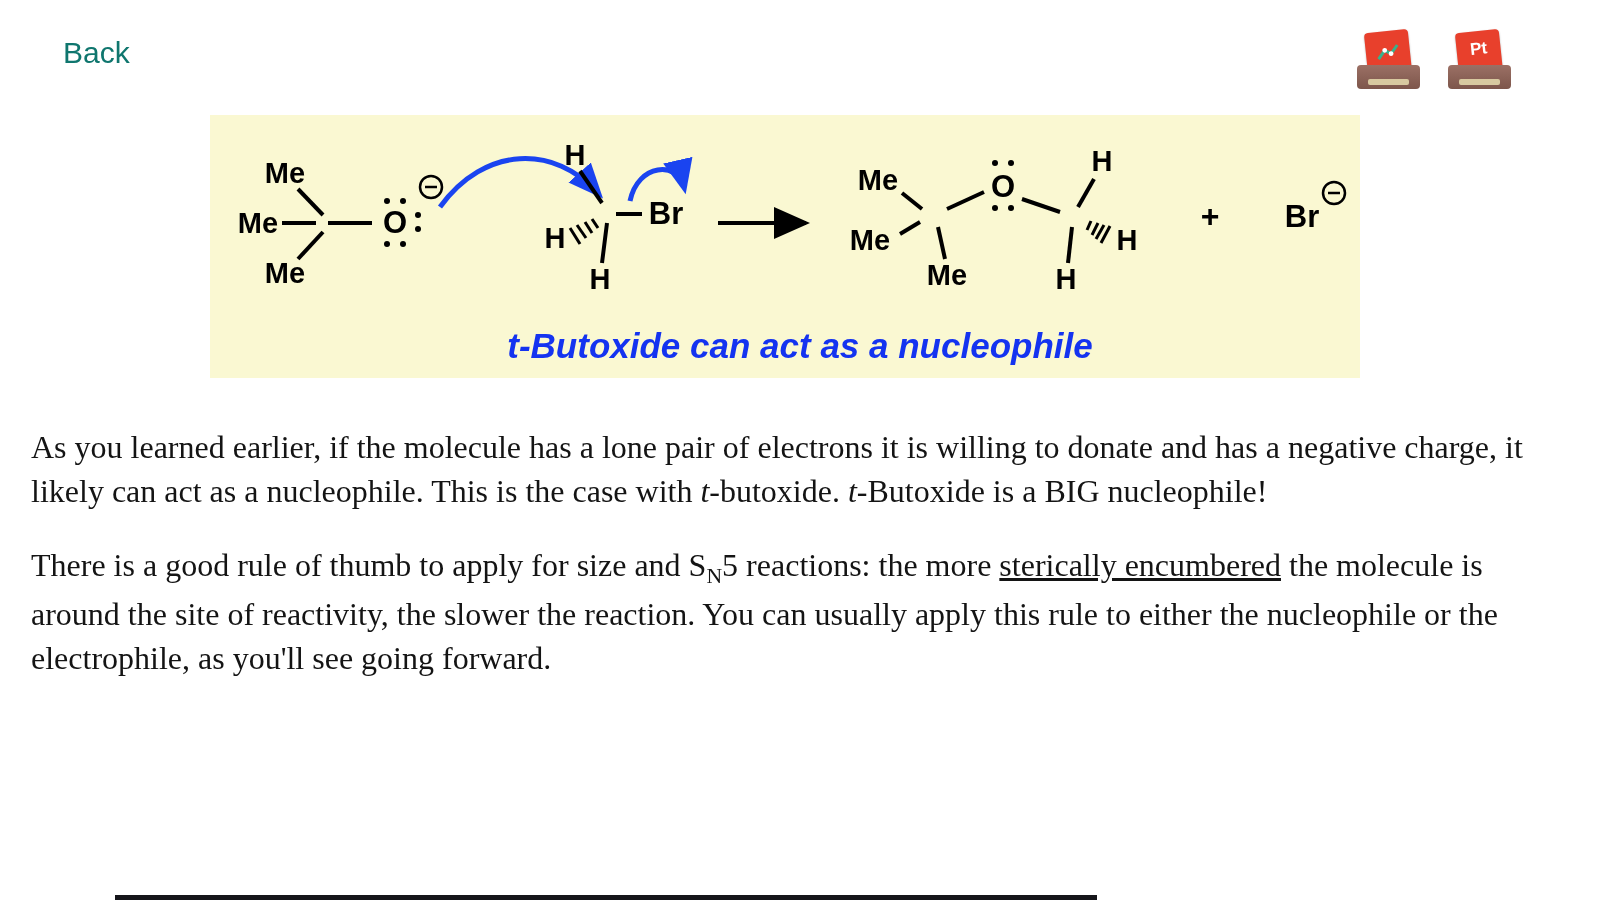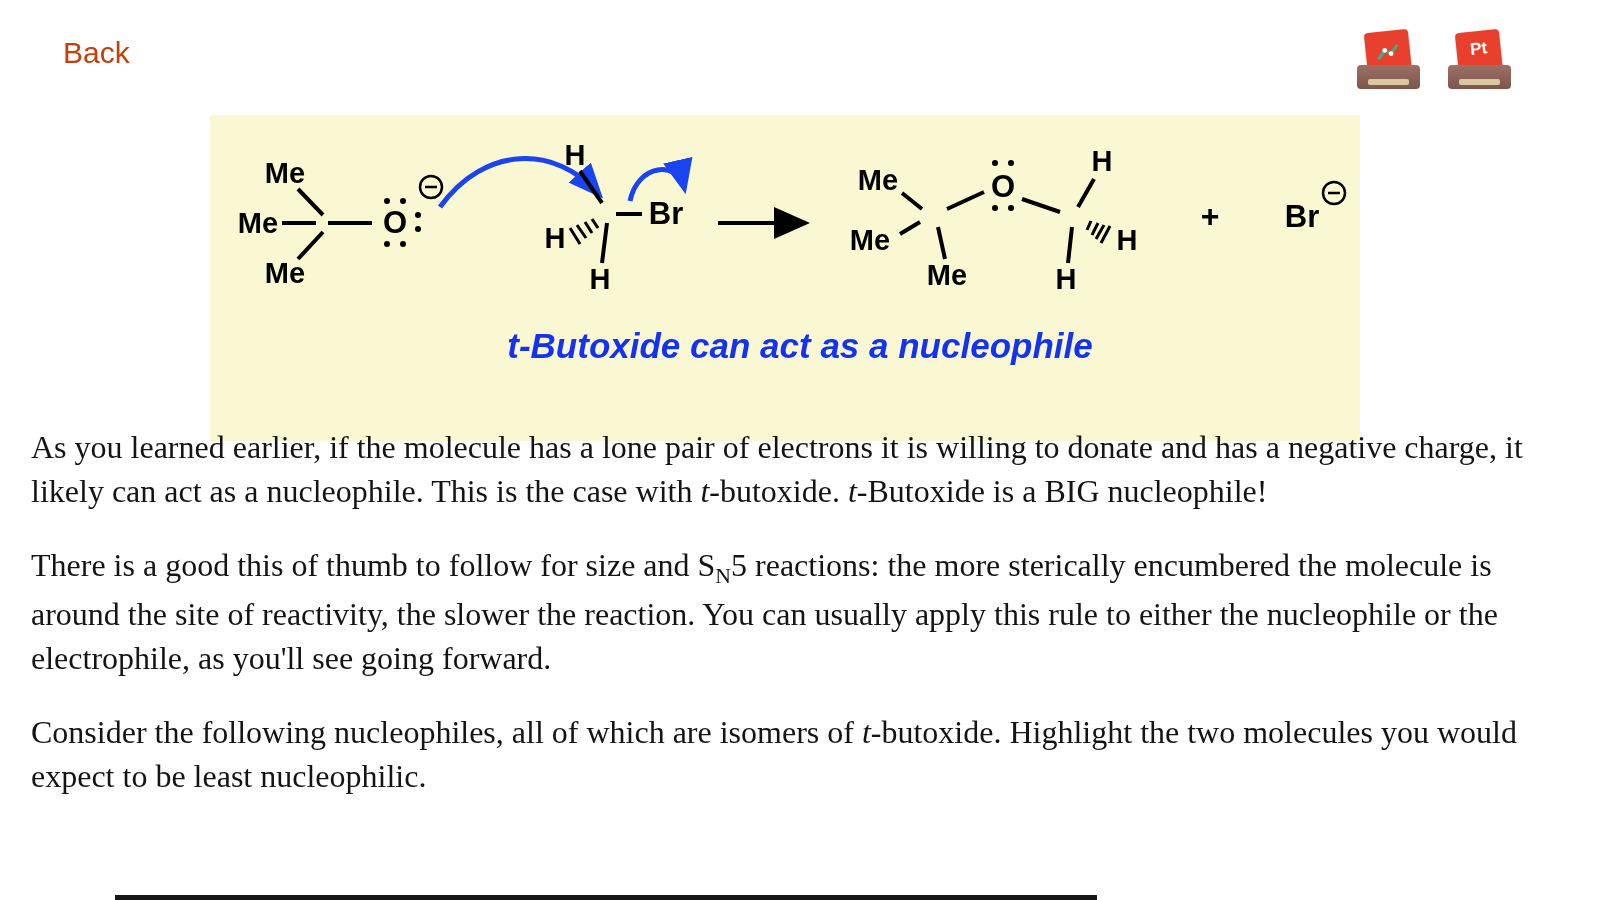--- a/index.html
+++ b/index.html
@@ -6,21 +6,21 @@
   html,body { background:#ffffff; }
   body {
     width:1599px; height:900px; position:relative; overflow:hidden;
     font-family:"Liberation Serif", serif; color:#141414;
   }
 
   
   .back {
     position:absolute; left:63px; top:36px;
     font-family:"Liberation Sans", sans-serif; font-size:30px;
-    color:#c2410c; cursor:pointer; user-select:none;
+    color:#0f766e; cursor:pointer; user-select:none;
   }
   .app-icon { position:absolute; top:31px; width:63px; height:58px; cursor:pointer; }
   .app-icon .card {
     position:absolute; left:9px; top:0; width:44px; height:44px;
     background:#E8402C; border-radius:4px; transform:rotate(-6deg);
     display:flex; align-items:center; justify-content:center;
     box-shadow:0 1px 2px rgba(0,0,0,.3);
   }
   .app-icon .tray {
     position:absolute; left:0; right:0; bottom:0; height:24px;
@@ -30,32 +30,32 @@
     content:""; position:absolute; left:18%; bottom:4px; width:64%; height:6px;
     background:#D8C9A0; border-radius:2px;
   }
   .app-icon .pt-label {
     color:#ffffff; font-family:"Liberation Sans", sans-serif;
     font-weight:bold; font-size:17px; margin-top:-8px;
   }
 
   
   .scheme-panel {
-    position:absolute; left:210px; top:115px; width:1150px; height:326px;
+    position:absolute; left:210px; top:115px; width:1150px; height:263px;
     background:#FAF8D2;
   }
 
   
   .body-copy {
     position:absolute; left:31px; top:425px; width:1507px;
     font-size:32px; line-height:1.38;
   }
   .body-copy p { margin-bottom:30px; }
   .it { font-style:italic; }
-  .un { }
+  .un { text-decoration:underline; }
   .subsc { vertical-align:sub; font-size:0.68em; }
 
   .next-edge {
     position:absolute; left:115px; top:895px; width:982px; height:5px;
     background:#15151a;
   }
 </style>
 </head>
 <body>
 
@@ -167,17 +167,16 @@
         <line x1="1118" y1="78" x2="1130" y2="78" stroke="#000" stroke-width="2.5"></line>
       </g>
     </g>
 
     <text x="590" y="243" text-anchor="middle" font-size="35" font-style="italic" font-weight="bold" fill="#1433F0">t-Butoxide can act as a nucleophile</text>
   </svg>
 </div>
 
 <div class="body-copy">
   <p><span>As you learned earlier, if the molecule has a lone pair of electrons it is willing to donate and has a negative charge, it likely can act as a nucleophile. This is the case with </span><span class="it">t</span><span>-butoxide. </span><span class="it">t</span><span>-Butoxide is a BIG nucleophile!</span></p>
-  <p><span>There is a good this of thumb to follow for size and S</span><span class="subsc">N</span><span>5 reactions: the more </span><span class="un">sterically encumbered</span><span> the molecule is around the site of reactivity, the slower the reaction. You can usually apply this rule to either the nucleophile or the electrophile, as you'll see going forward.</span></p>
-  <p><span>Consider the following nucleophiles, all of which are isomers of </span><span class="it">t</span><span>-butoxide. Highlight the </span><span class="un">two</span><span> molecules you would expect to be least nucleophilic.</span></p>
+  <p><span>There is a good rule of thumb to apply for size and S</span><span class="subsc">N</span><span>5 reactions: the more </span><span class="un">sterically encumbered</span><span> the molecule is around the site of reactivity, the slower the reaction. You can usually apply this rule to either the nucleophile or the electrophile, as you'll see going forward.</span></p>
 </div>
 
 <div class="next-edge"></div>
 
 </body></html>

